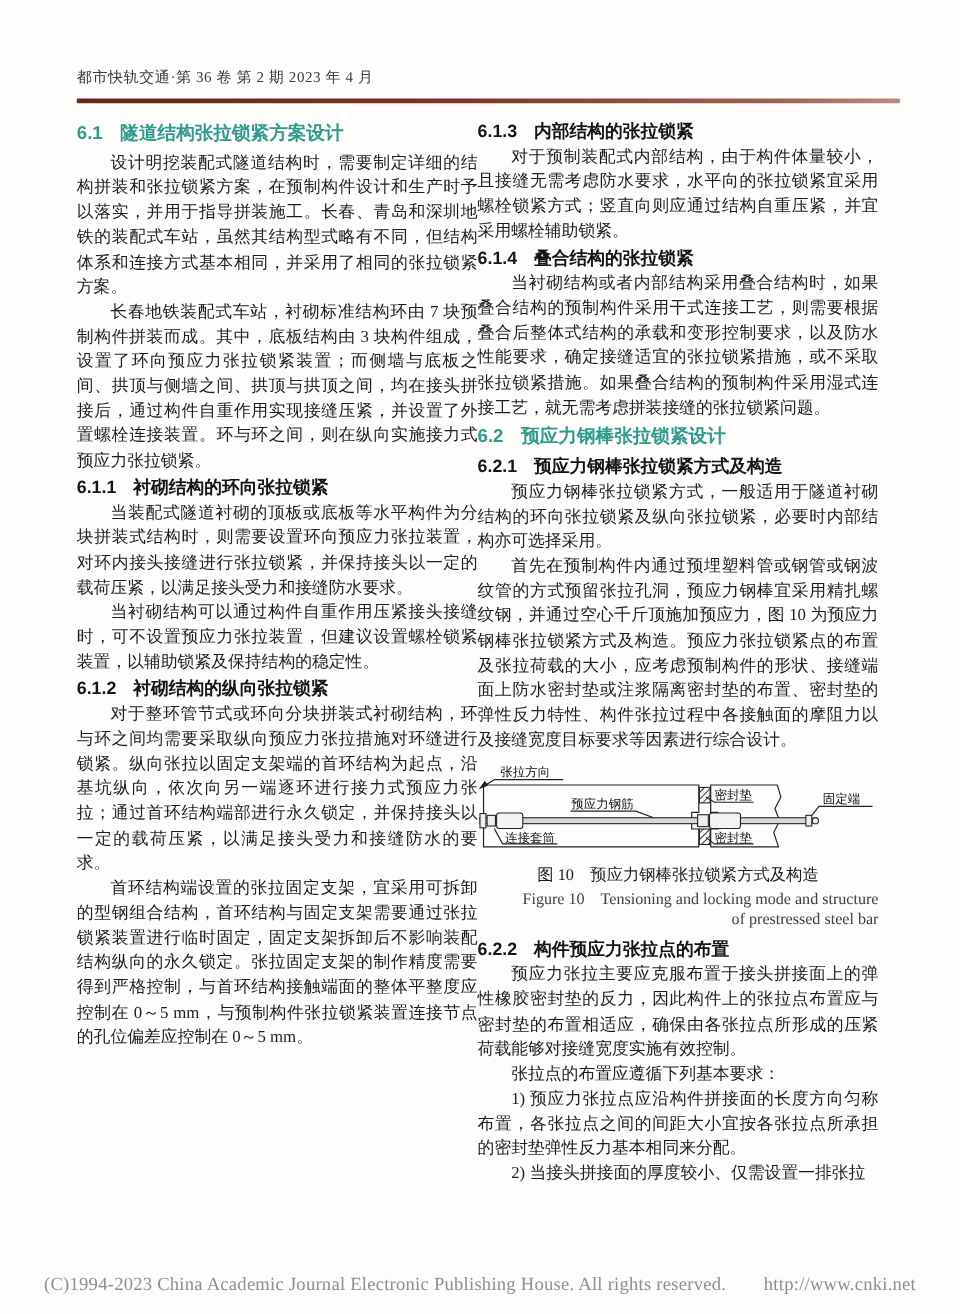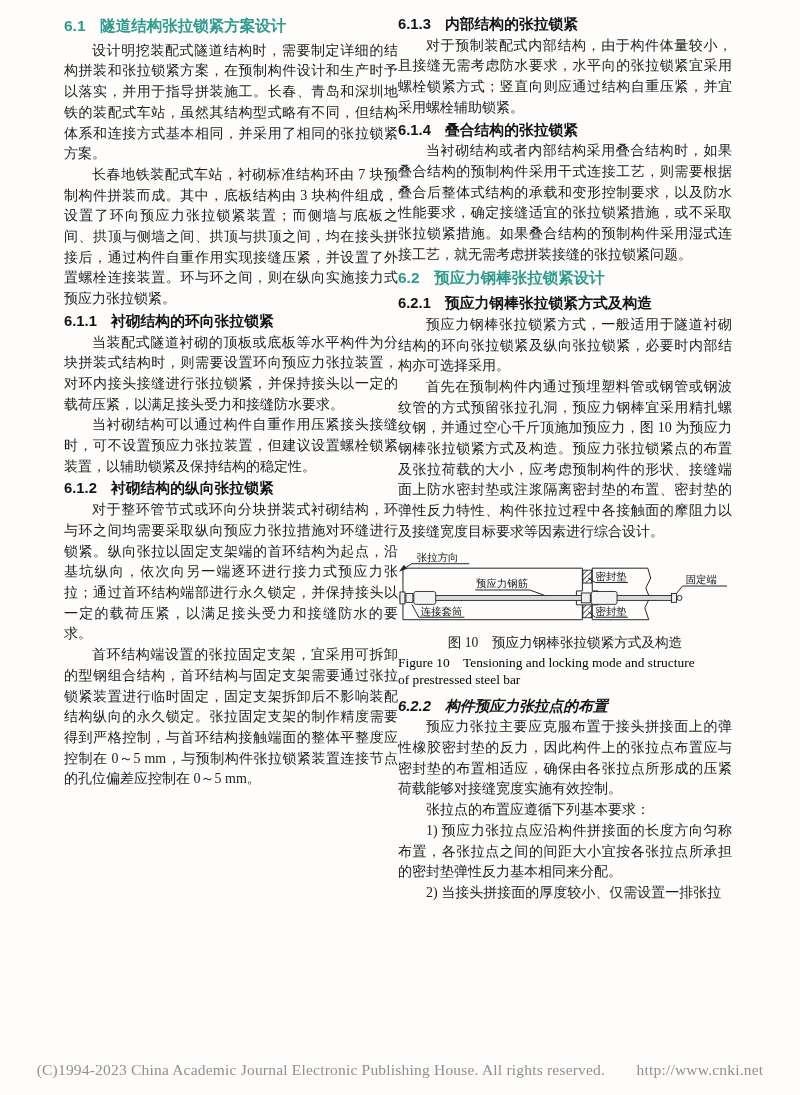--- a/index.html
+++ b/index.html
@@ -43,24 +43,24 @@
     color:#141414;
   }
   .sec .num,.subsec .num{margin-right:.95em;}
   figure.fig{margin:8px 0 5px;}
   .fig svg{display:block;}
   .cap-zh{
     margin-top:7px;text-align:center;
     font-size:13.6px;color:#1c1c1c;
   }
   .cap-en{
-    text-align:left;font-size:13.4px;line-height:17.5px;color:#000000;
+    text-align:right;font-size:13.4px;line-height:17.5px;color:#404040;
   }
   .cap-en.first{margin-top:2px;}
-  h3.after-fig{margin-top:7px;font-style:italic;}
+  h3.after-fig{margin-top:7px;}
   .page-footer{position:absolute;left:0;right:0;bottom:14px;}
   .badge{
     position:relative;margin-left:70px;height:24px;
     display:inline-flex;align-items:center;
   }
   .badge .pagenum{
     display:inline-flex;align-items:center;justify-content:center;
     height:24px;padding:0 14px 0 15px;
     background:#f3c5ab;
     border-radius:12px 0 0 12px;
@@ -81,20 +81,24 @@
     white-space:pre-wrap;
   }
   .figtext{font-family:"Liberation Serif","DejaVu Serif",serif;font-size:10.5px;fill:#111;}
   .figline{stroke:#222;stroke-width:1;fill:none;}
 </style>
 </head>
 <body>
 
 <div class="page">
 
+  <div class="page-header">
+    <div class="journal-line">都市快轨交通·第 36 卷 第 2 期 2023 年 4 月</div>
+    <div class="header-rule"></div>
+  </div>
 
   <div class="columns">
 
     <div class="col">
       <h2 class="sec"><span class="num">6.1</span><span>隧道结构张拉锁紧方案设计</span></h2>
       <p class="body-par">设计明挖装配式隧道结构时，需要制定详细的结构拼装和张拉锁紧方案，在预制构件设计和生产时予以落实，并用于指导拼装施工。长春、青岛和深圳地铁的装配式车站，虽然其结构型式略有不同，但结构体系和连接方式基本相同，并采用了相同的张拉锁紧方案。</p>
       <p class="body-par">长春地铁装配式车站，衬砌标准结构环由 7 块预制构件拼装而成。其中，底板结构由 3 块构件组成，设置了环向预应力张拉锁紧装置；而侧墙与底板之间、拱顶与侧墙之间、拱顶与拱顶之间，均在接头拼接后，通过构件自重作用实现接缝压紧，并设置了外置螺栓连接装置。环与环之间，则在纵向实施接力式预应力张拉锁紧。</p>
       <h3 class="subsec"><span class="num">6.1.1</span><span>衬砌结构的环向张拉锁紧</span></h3>
       <p class="body-par">当装配式隧道衬砌的顶板或底板等水平构件为分块拼装式结构时，则需要设置环向预应力张拉装置，对环内接头接缝进行张拉锁紧，并保持接头以一定的载荷压紧，以满足接头受力和接缝防水要求。</p>
       <p class="body-par">当衬砌结构可以通过构件自重作用压紧接头接缝时，可不设置预应力张拉装置，但建议设置螺栓锁紧装置，以辅助锁紧及保持结构的稳定性。</p>

